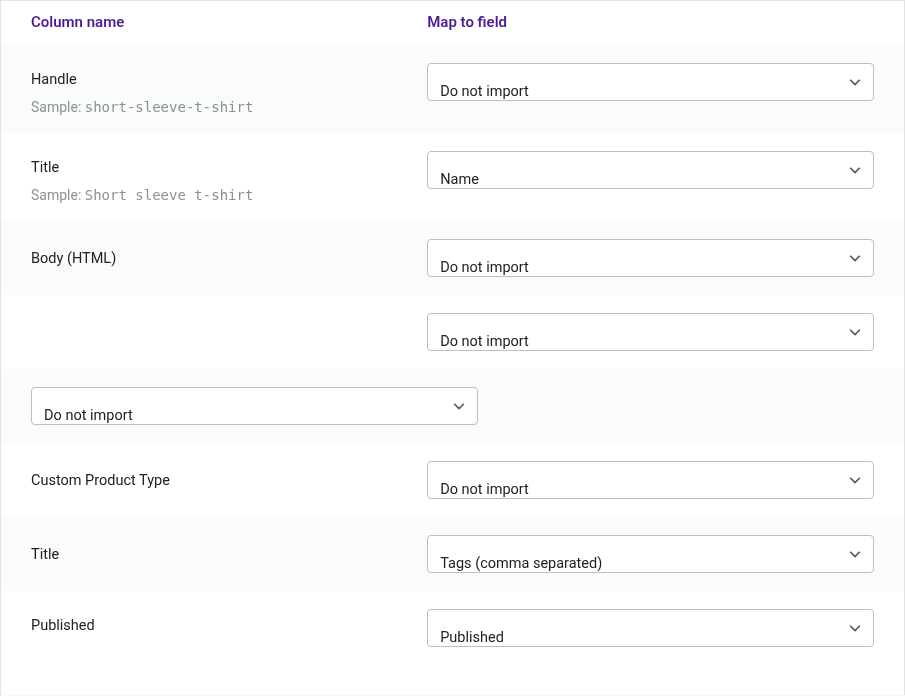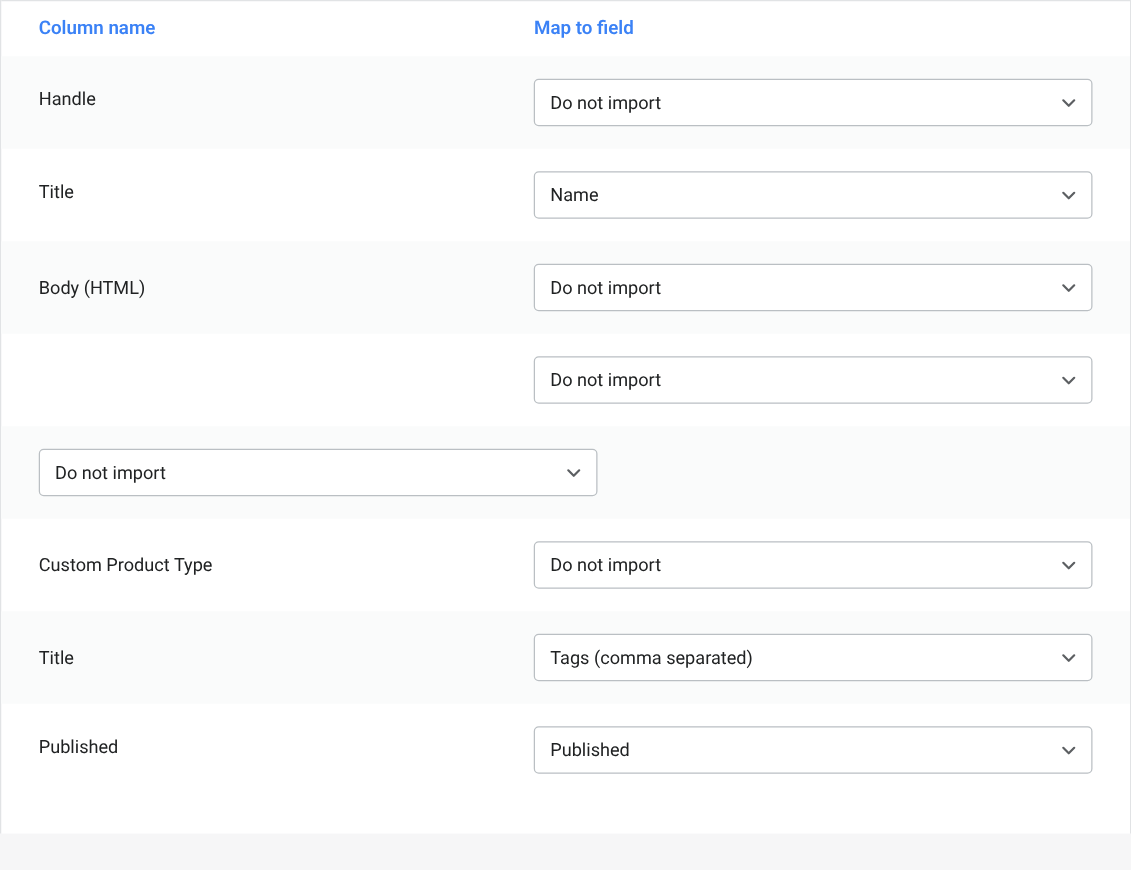--- a/index.html
+++ b/index.html
@@ -22,21 +22,21 @@
       padding-bottom: 30px;
     }
     .header-row {
       display: flex;
       padding: 12px 30px 14px 30px;
       border-top: 1px solid #e1e3e5;
     }
     .header-cell {
       font-weight: 600;
       font-size: 15px;
-      color: #3b82f6;
+      color: #4c1d95;
     }
     .col-left {
       width: 47%;
       padding-right: 20px;
     }
     .col-right {
       width: 53%;
     }
     .mapping-row {
       display: flex;
@@ -75,21 +75,21 @@
     .select {
       width: 100%;
       height: 38px;
       border: 1px solid #babfc3;
       border-radius: 4px;
       background: #fff;
       padding: 0 36px 0 12px;
       font-size: 14.5px;
       color: #202223;
       display: flex;
-      align-items: center;
+      align-items: flex-end;
       cursor: pointer;
     }
     .chevron {
       position: absolute;
       right: 12px;
       top: 50%;
       transform: translateY(-50%);
       pointer-events: none;
     }
     .chevron svg {
@@ -110,37 +110,39 @@
 
 <div class="container">
   <div class="header-row">
     <div class="col-left header-cell">Column name</div>
     <div class="col-right header-cell">Map to field</div>
   </div>
   <div id="rows-target">
       <div class="mapping-row alt">
         <div class="col-left">
           <div class="column-name">Handle</div>
+          <div class="sample-line"><span class="sample-label">Sample: </span><span class="sample-value">short-sleeve-t-shirt</span></div>
         </div>
         <div class="col-right">
           <div class="select-wrap">
             <div class="select">
               <span>Do not import</span>
             </div>
             <span class="chevron">
               <svg viewBox="0 0 16 16">
                 <path d="M3 6 L8 11 L13 6"></path>
               </svg>
             </span>
           </div>
         </div>
       </div>
       <div class="mapping-row">
         <div class="col-left">
           <div class="column-name">Title</div>
+          <div class="sample-line"><span class="sample-label">Sample: </span><span class="sample-value">Short sleeve t-shirt</span></div>
         </div>
         <div class="col-right">
           <div class="select-wrap">
             <div class="select">
               <span>Name</span>
             </div>
             <span class="chevron">
               <svg viewBox="0 0 16 16">
                 <path d="M3 6 L8 11 L13 6"></path>
               </svg>

